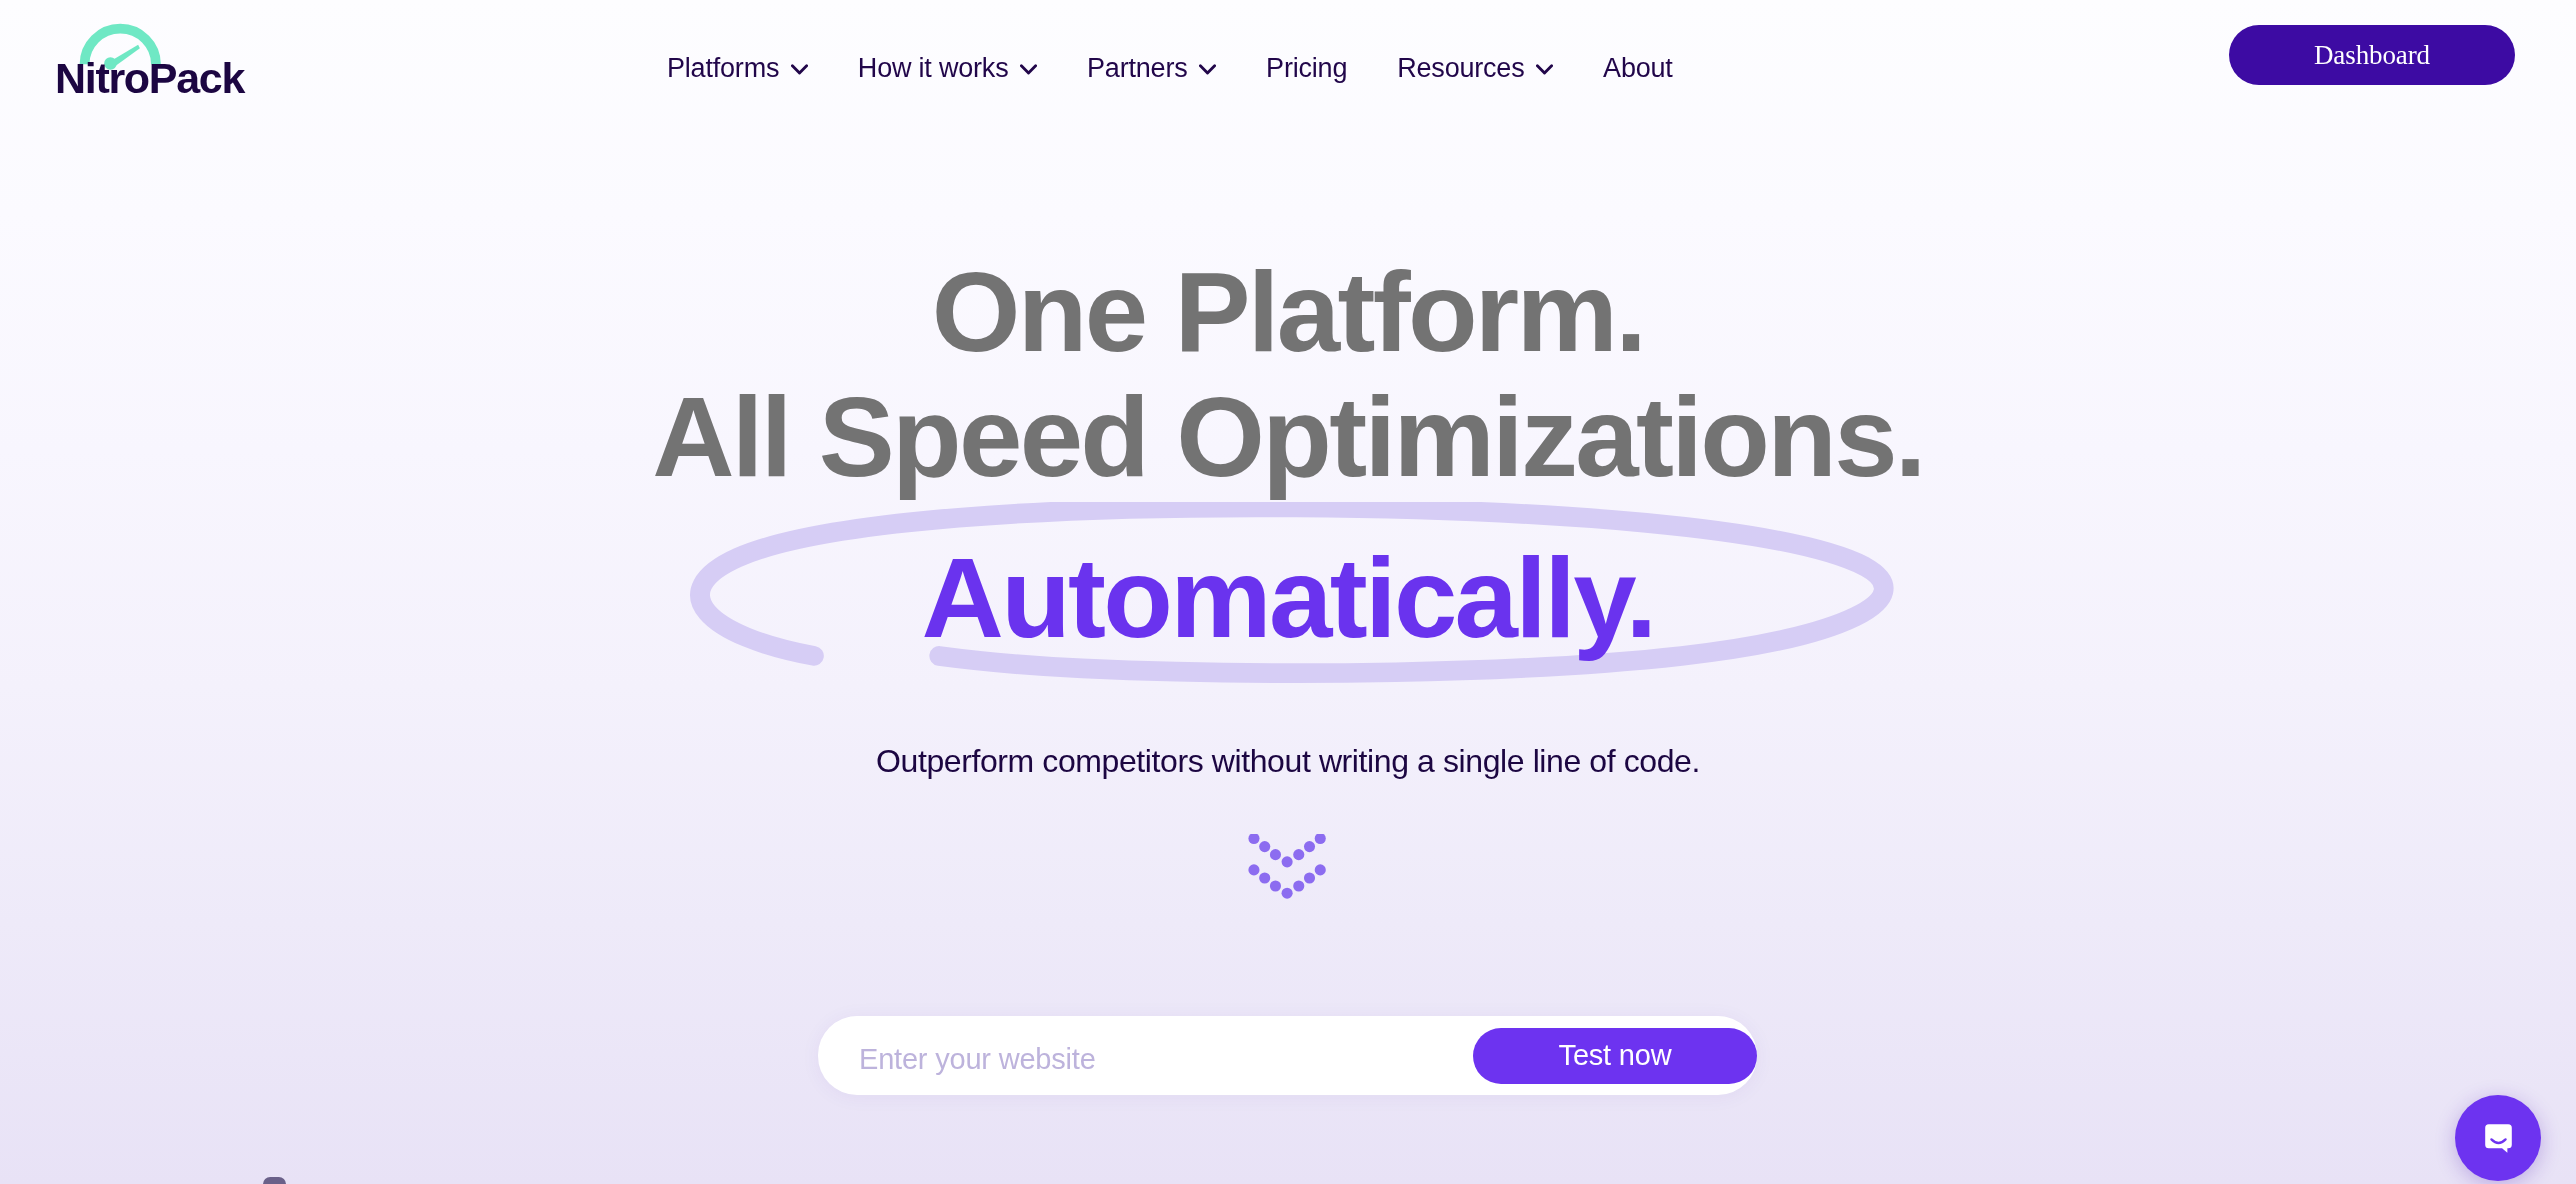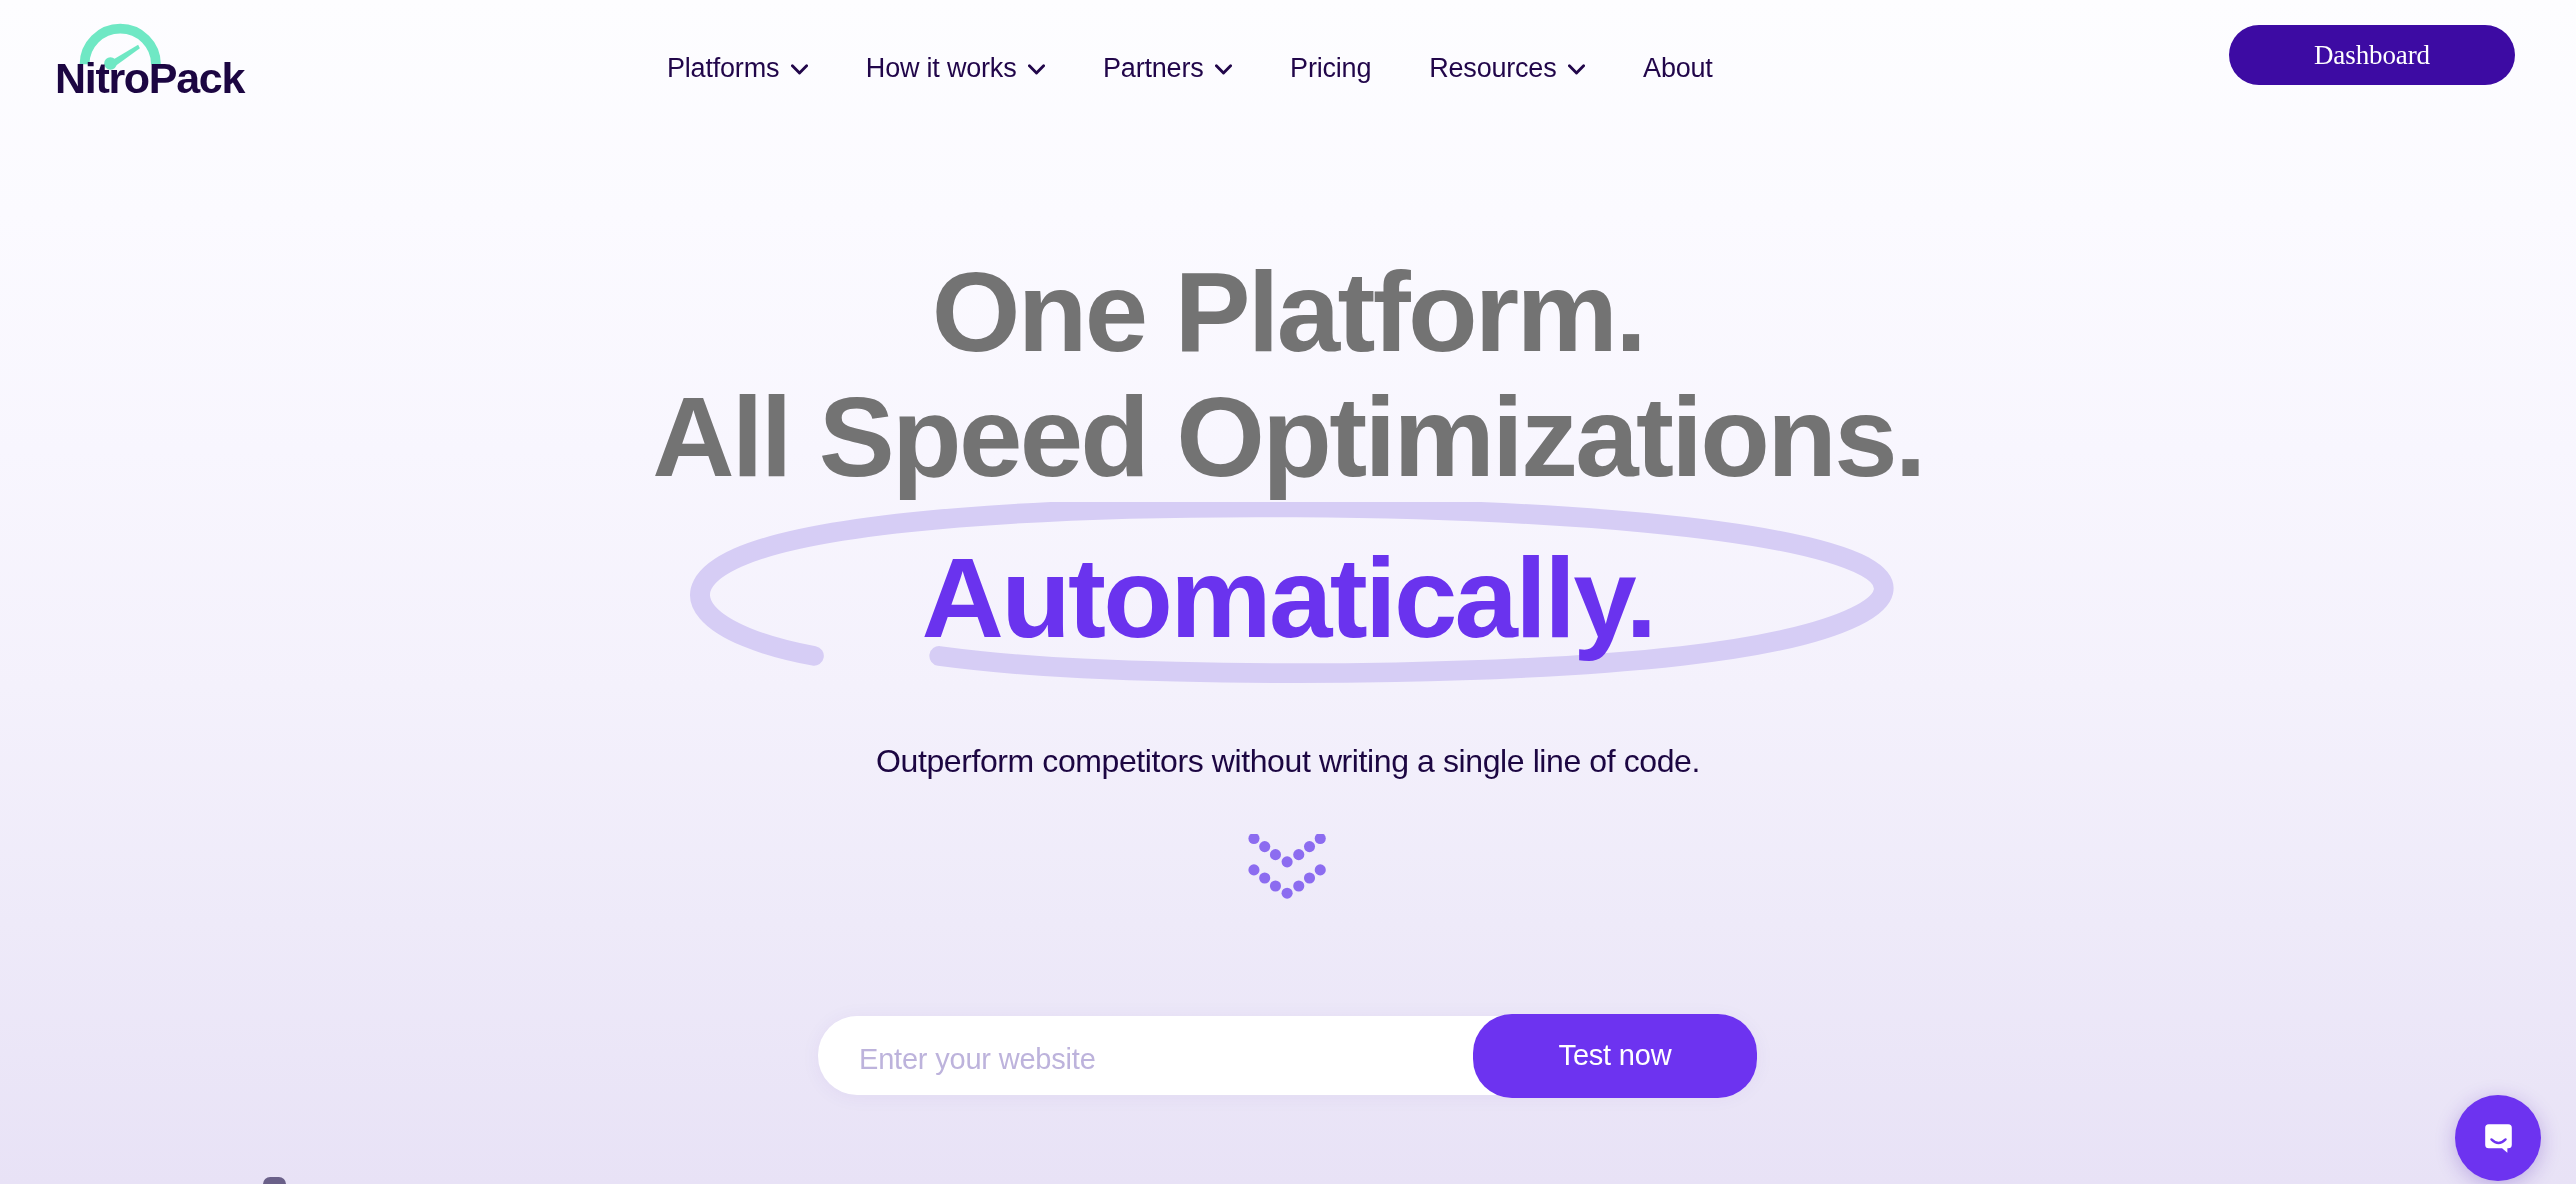--- a/index.html
+++ b/index.html
@@ -40,21 +40,21 @@
     cursor:pointer;
   }
   .logo svg { display:block; }
 
   .nav {
     position:absolute;
     left:644px; top:0;
     height:136px;
     display:flex;
     align-items:center;
-    gap:12px;
+    gap:4px;
   }
 
   .nav-item {
     display:flex;
     align-items:center;
     gap:11.6px;
     padding:0 23px;
     height:54px;
     color:#21064a;
     font-size:27px;
@@ -185,21 +185,21 @@
     color:#2a1060;
     letter-spacing:-0.2px;
     border-radius:39px 0 0 39px;
   }
   .website-input::placeholder {
     color:#bdb3dc;
     opacity:1;
   }
 
   .test-now-btn {
-    width:284px; height:84px;
+    width:284px; height:56px;
     border:none;
     border-radius:39px;
     background:#6d33f0;
     color:#ffffff;
     font-family:"Liberation Sans", sans-serif;
     font-size:29px;
     font-weight:400;
     letter-spacing:-0.2px;
     cursor:pointer;
     flex:0 0 auto;

